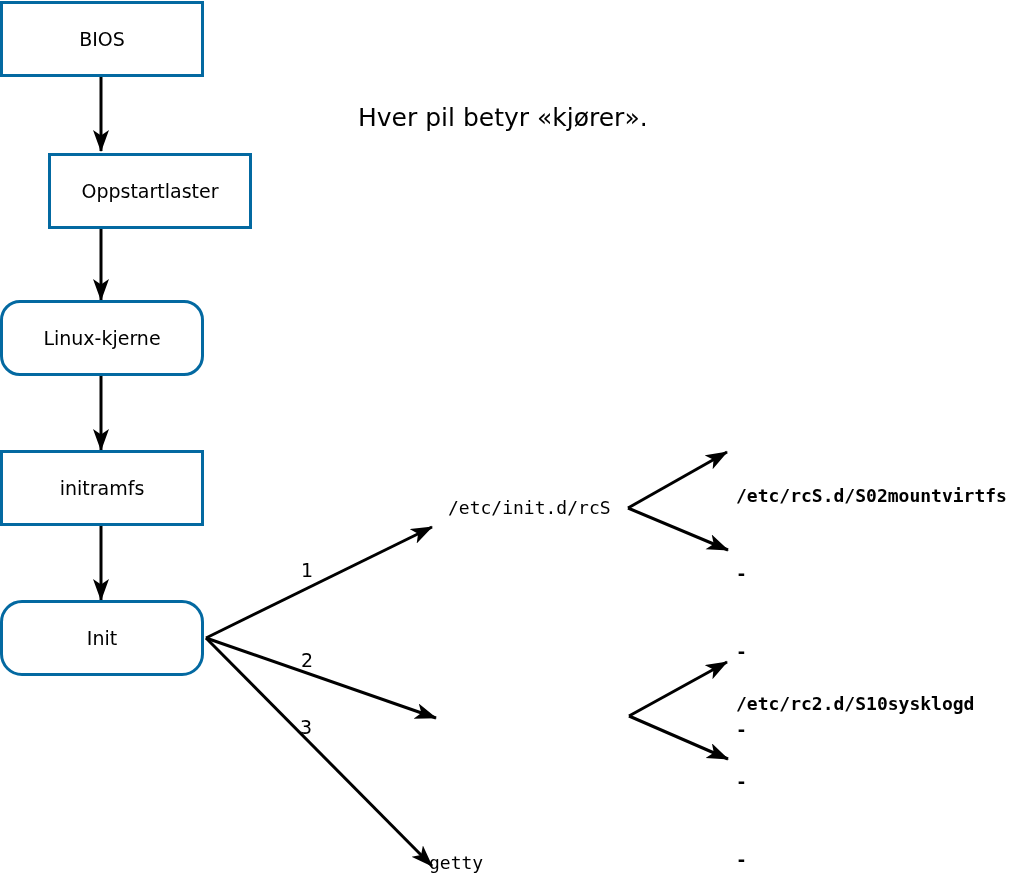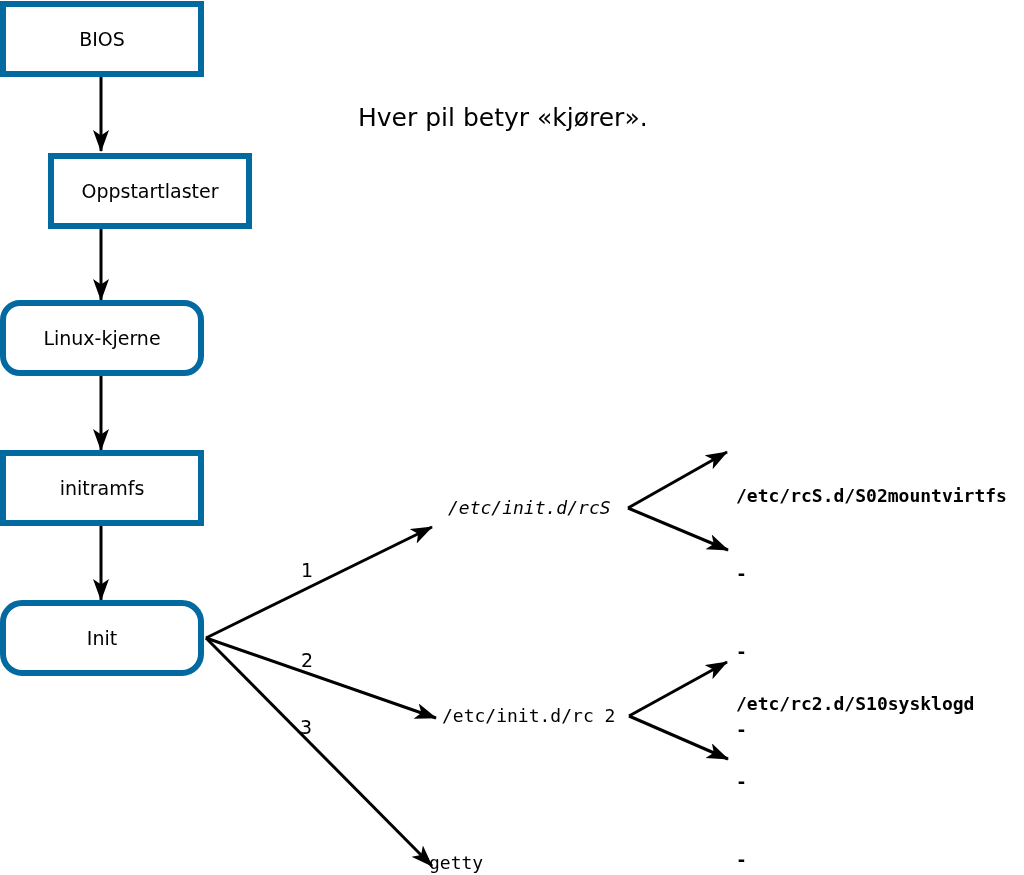--- a/index.html
+++ b/index.html
@@ -20,21 +20,21 @@
   svg.arrow-layer line {
     stroke: #000000;
     stroke-width: 3;
   }
   .flow-box {
     position: absolute;
     left: 0;
     width: 204px;
     height: 76px;
     box-sizing: border-box;
-    border: 6px solid #0369a1;
+    border: 3px solid #0369a1;
     background: #ffffff;
     display: flex;
     align-items: center;
     justify-content: center;
     font-size: 19px;
   }
   .box-bios        { top: 1px;   }
   .box-bootloader  { top: 153px; margin-left: 48px; }
   .box-kernel      { top: 300px; border-radius: 20px; }
   .box-initramfs   { top: 450px; align-items: center; }
@@ -45,21 +45,21 @@
     top: 103px;
     font-size: 25px;
     white-space: nowrap;
   }
   .mono {
     font-family: "DejaVu Sans Mono", "Liberation Mono", monospace;
     font-size: 18px;
     line-height: 26px;
     white-space: pre;
   }
-  .target-rcs   { position: absolute; left: 448px; top: 495px; font-style: italic; }
+  .target-rcs   { position: absolute; left: 448px; top: 495px; }
   .target-rc2   { position: absolute; left: 442px; top: 703px; }
   .target-getty { position: absolute; left: 429px; top: 850px; }
   .script-list  { position: absolute; left: 736px; font-weight: bold; }
   .list-rcs { top: 431px; }
   .list-rc2 { top: 639px; }
   .branch-number {
     position: absolute;
     transform: translate(-50%, -50%);
     font-size: 19px;
   }
@@ -111,21 +111,20 @@
     <span>Init</span>
   </div>
 
   <div class="note">Hver pil betyr «kjører».</div>
 
   <div class="branch-number num-1">1</div>
   <div class="branch-number num-2">2</div>
   <div class="branch-number num-3">3</div>
 
   <div class="mono target-rcs">/etc/init.d/rcS</div>
-  <div class="mono target-rc2">/etc/init.d/rc 2</div>
   <div class="mono target-getty">getty</div>
 
   <div class="mono script-list list-rcs">
     <div>/etc/rcS.d/S02mountvirtfs</div>
     <div>-</div>
     <div>-</div>
     <div>-</div>
   </div>
 
   <div class="mono script-list list-rc2">

